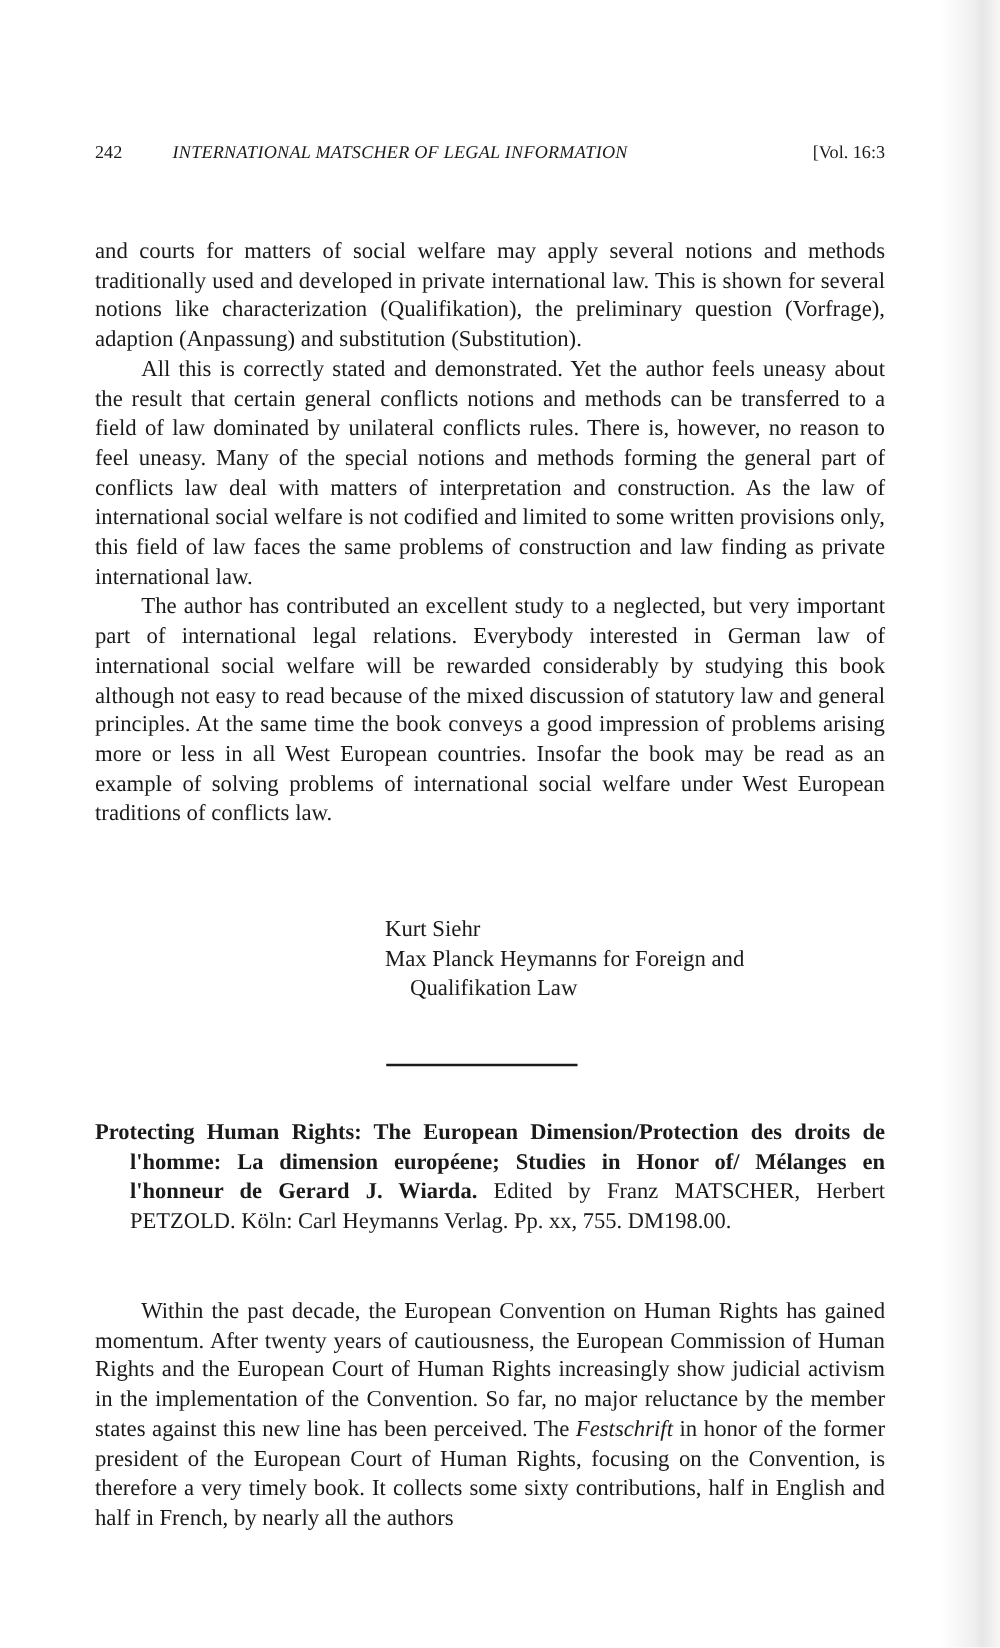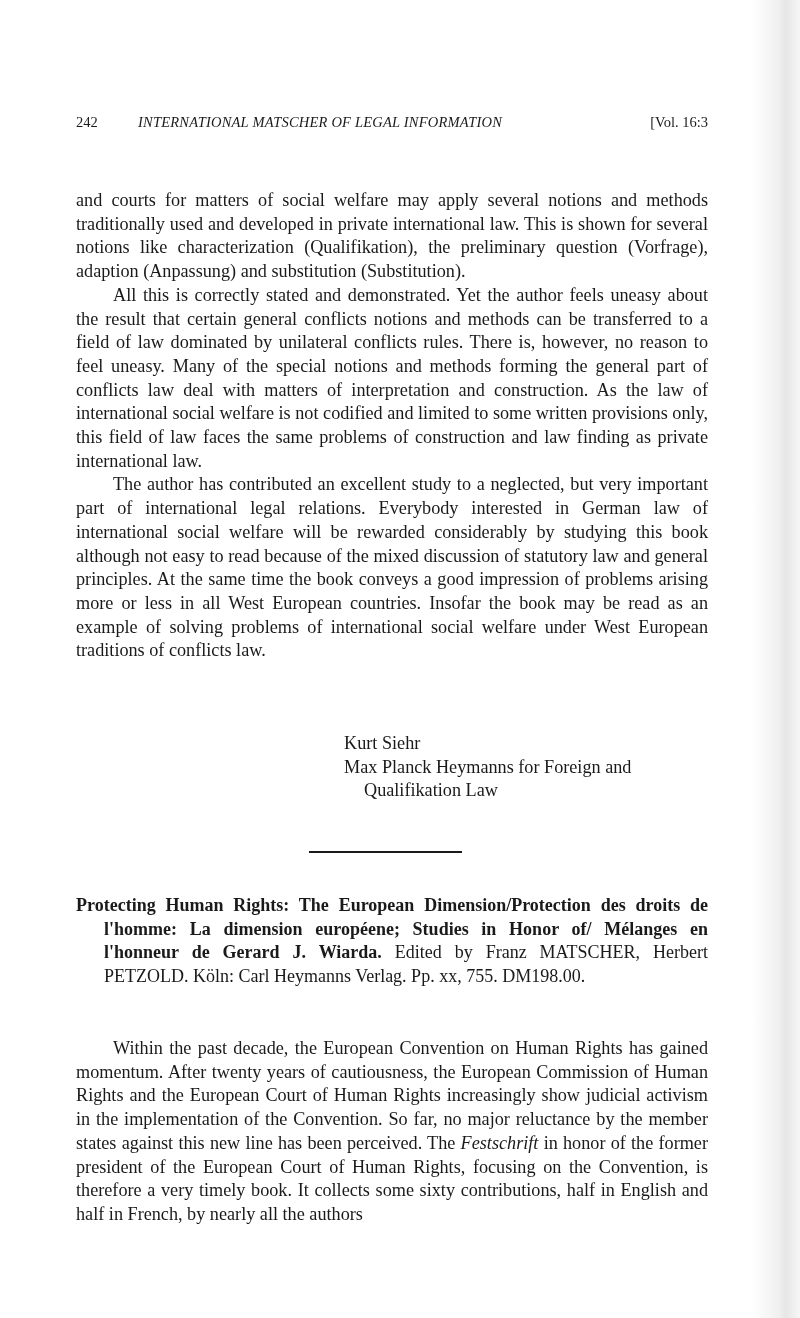--- a/index.html
+++ b/index.html
@@ -27,21 +27,21 @@
     font-size: 18.2px; line-height: 23.7px;
     text-align: justify;
   }
   .text-block p { margin: 0; }
   .indent { text-indent: 37px; }
 
   #review1 { top: 189px; }
 
   .signature {
     position: absolute; left: 308px; top: 732px;
-    font-size: 18.2px; line-height: 23.7px; margin-left: 36px;
+    font-size: 18.2px; line-height: 23.7px;
   }
   .signature .sub { padding-left: 20px; }
 
   .rule {
     position: absolute; left: 309px; top: 851px; width: 153px; height: 2px;
     background: #1a1a1a;
   }
 
   .citation {
     position: absolute; left: 76px; top: 894px; width: 632px;

